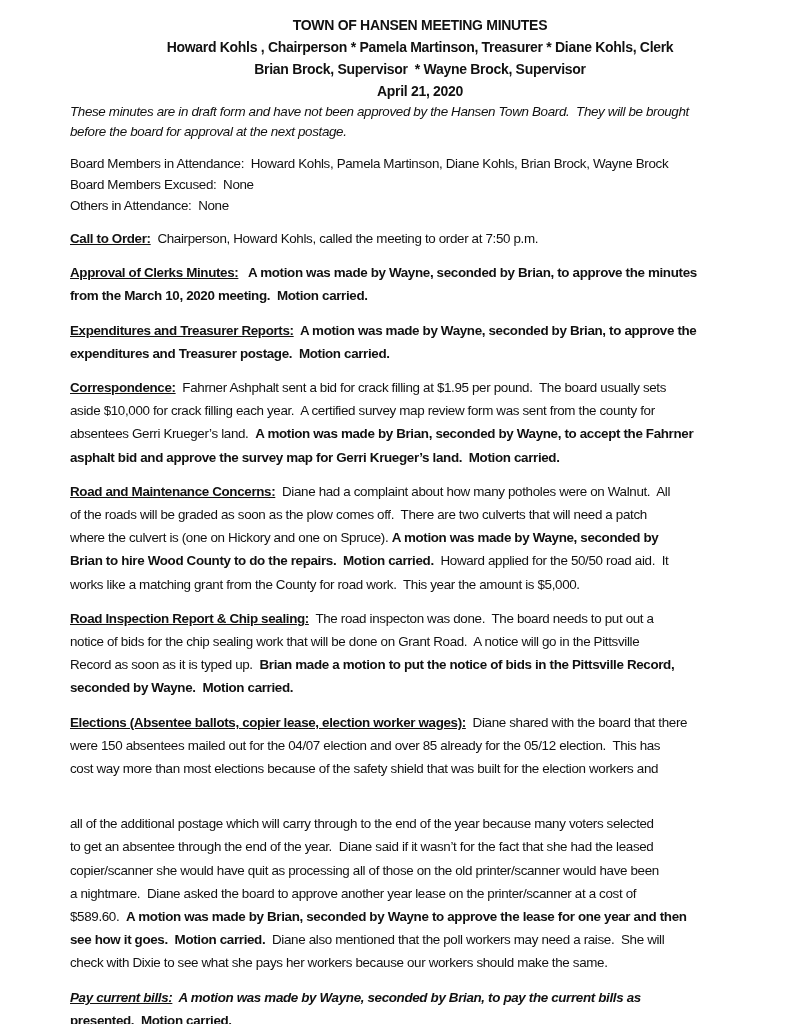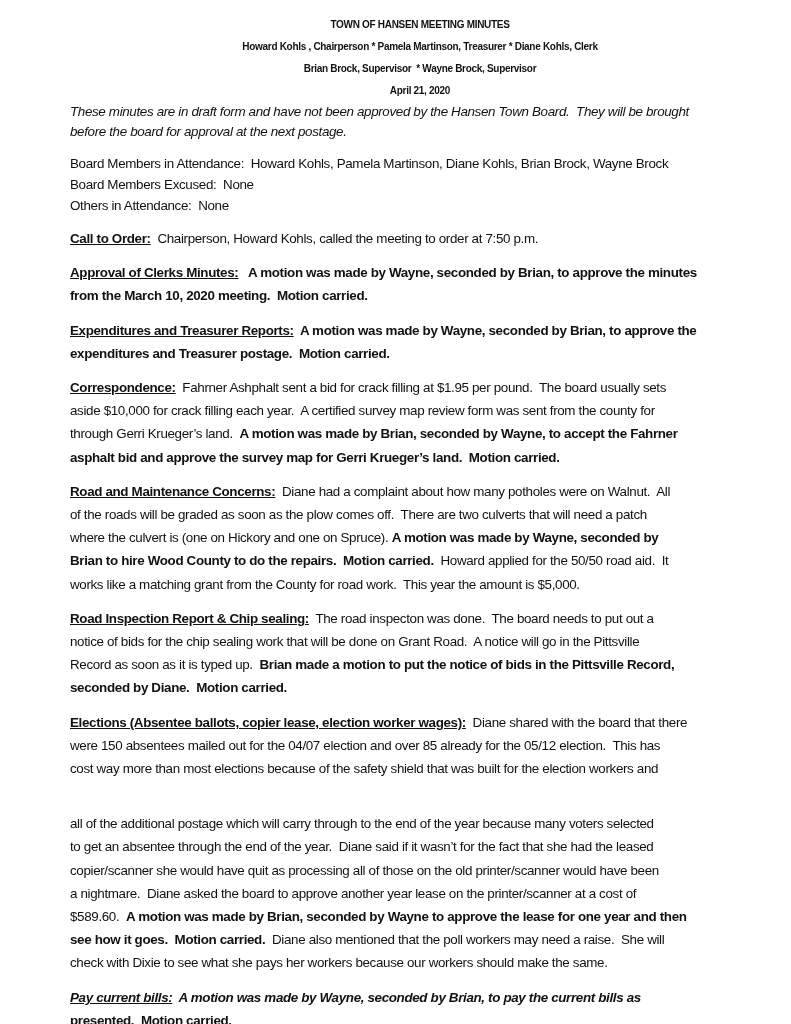--- a/index.html
+++ b/index.html
@@ -19,21 +19,21 @@
       position: absolute;
       left: 70px;
       top: 14px;
       width: 700px;
       font-size: 13.4px;
       letter-spacing: -0.35px;
     }
     .header {
       text-align: center;
       font-weight: bold;
-      font-size: 10px;
+      font-size: 14px;
       letter-spacing: -0.3px;
     }
     .header div {
       line-height: 22px;
     }
     .draft-note {
       font-style: italic;
       line-height: 20px;
       margin-top: 0px;
     }
@@ -90,37 +90,37 @@
   </div>
 
   <div class="section">
     <span class="line" style="white-space:pre;"><span class="heading">Expenditures and Treasurer Reports:</span><span class="motion">  A motion was made by Wayne, seconded by Brian, to approve the</span></span>
     <span class="line motion" style="white-space:pre;">expenditures and Treasurer postage.  Motion carried.</span>
   </div>
 
   <div class="section">
     <span class="line" style="white-space:pre;"><span class="heading">Correspondence:</span><span>  Fahrner Ashphalt sent a bid for crack filling at $1.95 per pound.  The board usually sets</span></span>
     <span class="line" style="white-space:pre;">aside $10,000 for crack filling each year.  A certified survey map review form was sent from the county for</span>
-    <span class="line" style="white-space:pre;"><span>through Gerri Krueger’s land.  </span><span class="motion">A motion was made by Brian, seconded by Wayne, to accept the Fahrner</span></span>
+    <span class="line" style="white-space:pre;"><span>absentees Gerri Krueger’s land.  </span><span class="motion">A motion was made by Brian, seconded by Wayne, to accept the Fahrner</span></span>
     <span class="line motion" style="white-space:pre;">asphalt bid and approve the survey map for Gerri Krueger’s land.  Motion carried.</span>
   </div>
 
   <div class="section">
     <span class="line" style="white-space:pre;"><span class="heading">Road and Maintenance Concerns:</span><span>  Diane had a complaint about how many potholes were on Walnut.  All</span></span>
     <span class="line" style="white-space:pre;">of the roads will be graded as soon as the plow comes off.  There are two culverts that will need a patch</span>
     <span class="line" style="white-space:pre;"><span>where the culvert is (one on Hickory and one on Spruce). </span><span class="motion">A motion was made by Wayne, seconded by</span></span>
     <span class="line" style="white-space:pre;"><span class="motion">Brian to hire Wood County to do the repairs.  Motion carried.</span><span>  Howard applied for the 50/50 road aid.  It</span></span>
     <span class="line" style="white-space:pre;">works like a matching grant from the County for road work.  This year the amount is $5,000.</span>
   </div>
 
   <div class="section">
     <span class="line" style="white-space:pre;"><span class="heading">Road Inspection Report &amp; Chip sealing:</span><span>  The road inspecton was done.  The board needs to put out a</span></span>
     <span class="line" style="white-space:pre;">notice of bids for the chip sealing work that will be done on Grant Road.  A notice will go in the Pittsville</span>
     <span class="line" style="white-space:pre;"><span>Record as soon as it is typed up.  </span><span class="motion">Brian made a motion to put the notice of bids in the Pittsville Record,</span></span>
-    <span class="line motion" style="white-space:pre;">seconded by Diane.  Motion carried.</span>
+    <span class="line motion" style="white-space:pre;">seconded by Wayne.  Motion carried.</span>
   </div>
 
   <div class="section">
     <span class="line" style="white-space:pre;"><span class="heading">Elections (Absentee ballots, copier lease, election worker wages):</span><span>  Diane shared with the board that there</span></span>
     <span class="line" style="white-space:pre;">were 150 absentees mailed out for the 04/07 election and over 85 already for the 05/12 election.  This has</span>
     <span class="line" style="white-space:pre;">cost way more than most elections because of the safety shield that was built for the election workers and</span>
     <span class="line" style="white-space:pre;margin-top:32px;">all of the additional postage which will carry through to the end of the year because many voters selected</span>
     <span class="line" style="white-space:pre;">to get an absentee through the end of the year.  Diane said if it wasn’t for the fact that she had the leased</span>
     <span class="line" style="white-space:pre;">copier/scanner she would have quit as processing all of those on the old printer/scanner would have been</span>
     <span class="line" style="white-space:pre;">a nightmare.  Diane asked the board to approve another year lease on the printer/scanner at a cost of</span>

